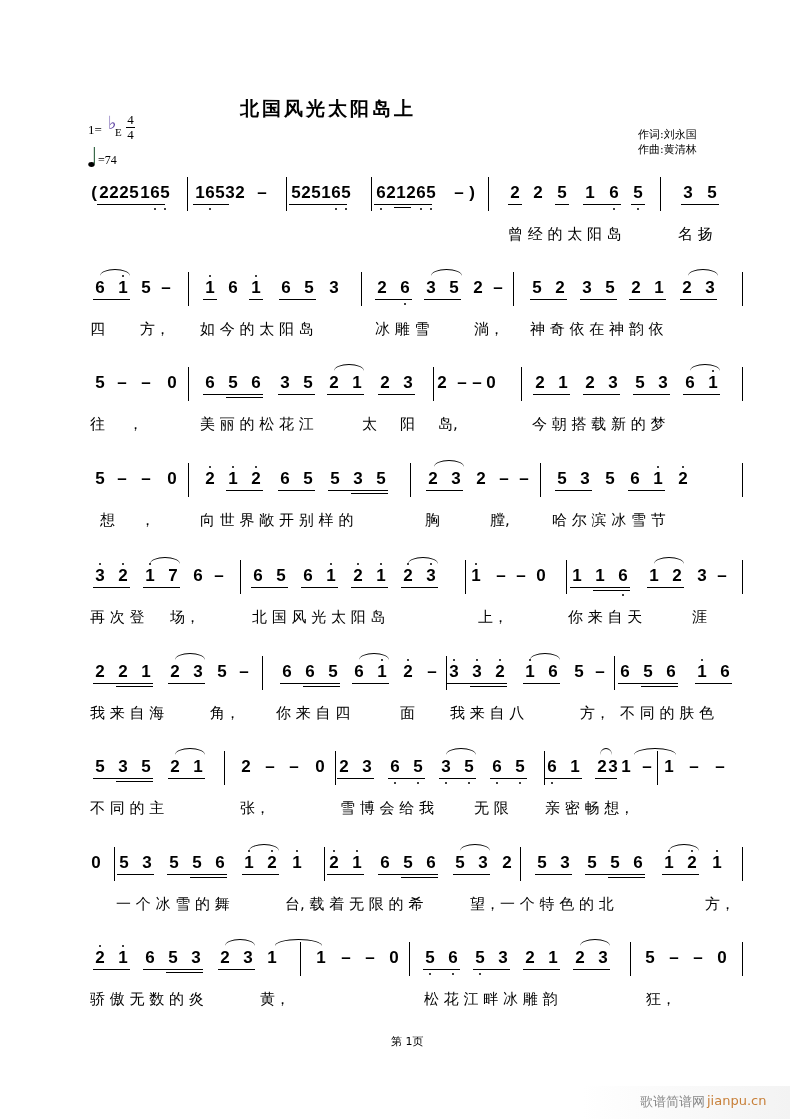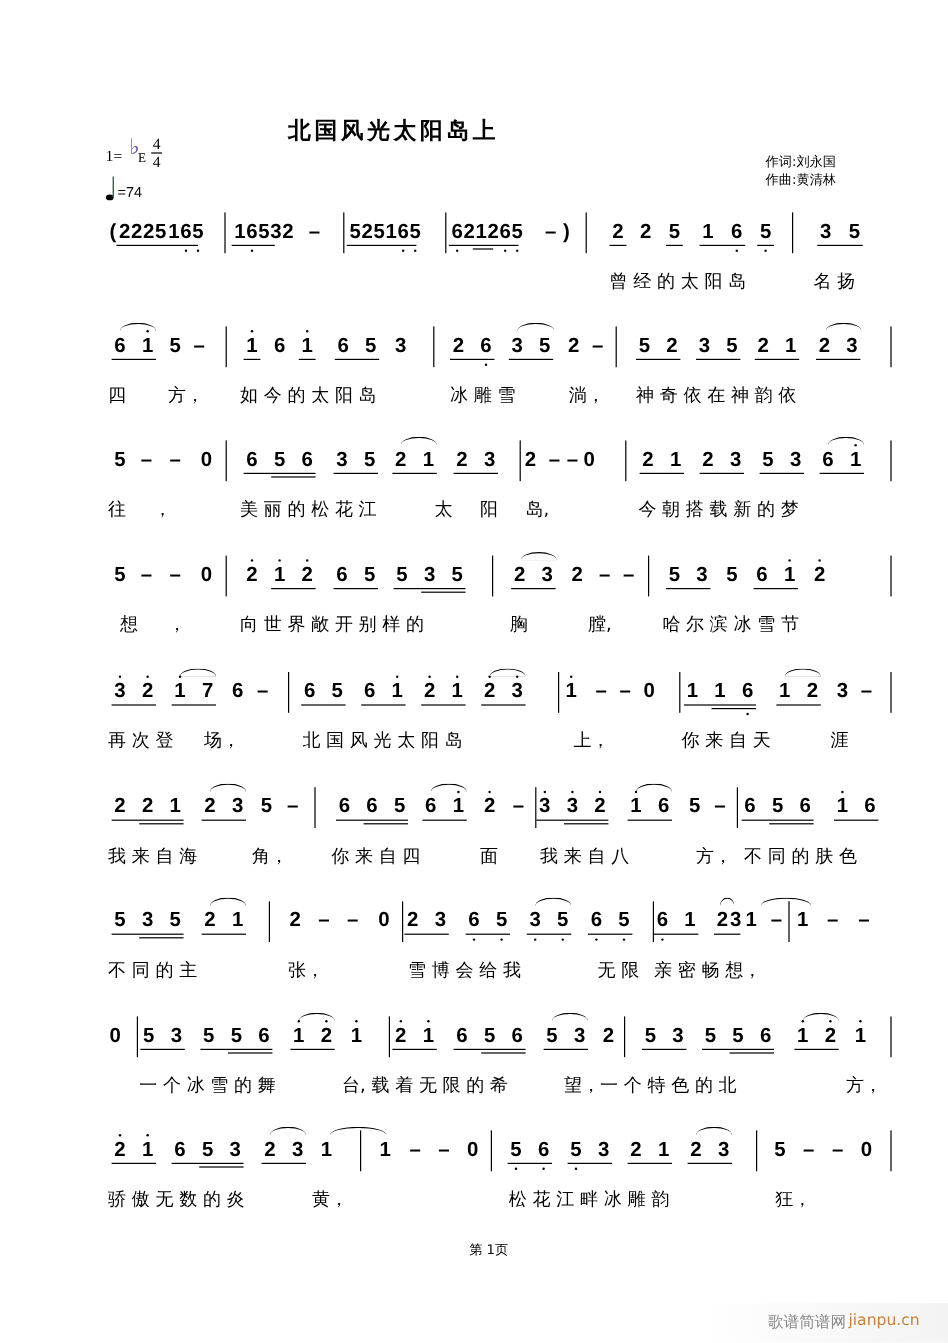--- a/index.html
+++ b/index.html
@@ -3,21 +3,21 @@
 <meta charset="utf-8">
 <style>
   html,body{margin:0;padding:0;background:#fff;}
   body{width:790px;height:1119px;position:relative;overflow:hidden;font-family:"Liberation Sans","DejaVu Sans",sans-serif;color:#000;}
   .title{position:absolute;left:240px;top:96px;font-family:"DejaVu Sans",sans-serif;font-weight:bold;font-size:19px;letter-spacing:3px;}
   .key{position:absolute;left:88px;top:122px;font-family:"Liberation Serif",serif;font-size:13px;}
   .flat{position:absolute;left:108px;top:112px;font-size:18px;color:#5a3fa0;font-family:"DejaVu Sans",sans-serif;}
   .keyE{position:absolute;left:115px;top:126px;font-family:"Liberation Serif",serif;font-size:11px;}
   .ts{position:absolute;left:126px;top:113px;font-family:"Liberation Serif",serif;font-size:13px;line-height:14px;text-align:center;}
   .ts .bar{display:block;border-top:1px solid #000;width:9px;margin:0 auto;}
-  .tempo{position:absolute;left:88px;top:153px;font-family:Liberation Sans, sans-serif;font-size:12px;}
+  .tempo{position:absolute;left:88px;top:153px;font-family:Liberation Serif, serif;font-size:12px;}
   .note-icon{position:absolute;left:88px;top:146px;width:9px;height:22px;}
   .credits{position:absolute;left:638px;top:127px;font-family:"DejaVu Sans",sans-serif;font-size:11px;line-height:15px;}
   .line{position:absolute;left:0;width:790px;height:90px;}
   .n{position:absolute;font-family:"Liberation Sans",sans-serif;font-weight:bold;font-size:17px;width:14px;text-align:center;top:0;line-height:20px;}
   .n .hi{position:absolute;left:6px;top:-3px;width:2px;height:2px;background:#000;border-radius:1px;}
   .n .lo{position:absolute;left:6px;width:2px;height:2px;background:#000;border-radius:1px;}
   .ul{position:absolute;height:1px;background:#000;}
   .bl{position:absolute;width:1px;background:#000;top:-6px;height:34px;}
   .slur{position:absolute;border-top:1.2px solid #000;border-radius:50% 50% 0 0 / 100% 100% 0 0;height:6px;}
   .ly{position:absolute;top:42px;font-family:"DejaVu Sans",sans-serif;font-size:15px;}
@@ -390,21 +390,21 @@
       <div class="bl" style="left: 335px;"></div>
       <div class="bl" style="left: 544px;"></div>
       <div class="bl" style="left: 657px;"></div>
       <div class="slur" style="left: 175px; width: 30px; top: -9px;"></div>
       <div class="slur" style="left: 446px; width: 30px; top: -9px;"></div>
       <div class="slur" style="left: 600px; width: 12px; top: -9px;"></div>
       <div class="slur" style="left: 634px; width: 42px; top: -9px;"></div>
       <span class="ly" style="left: 90px;">不 同 的 主</span>
       <span class="ly" style="left: 240px;">张，</span>
       <span class="ly" style="left: 340px;">雪 博 会 给 我</span>
-      <span class="ly" style="left: 498px;">无 限</span>
+      <span class="ly" style="left: 474px;">无 限</span>
       <span class="ly" style="left: 545px;">亲 密 畅 想，</span>
     </div>
     <div class="line" style="top: 853px;">
       <span class="n" style="left: 89px;"><span>0</span></span>
       <span class="n" style="left: 117px;"><span>5</span></span>
       <span class="n" style="left: 140px;"><span>3</span></span>
       <span class="n" style="left: 167px;"><span>5</span></span>
       <span class="n" style="left: 190px;"><span>5</span></span>
       <span class="n" style="left: 213px;"><span>6</span></span>
       <span class="n" style="left: 242px;"><span>1</span><i class="hi"></i></span>

